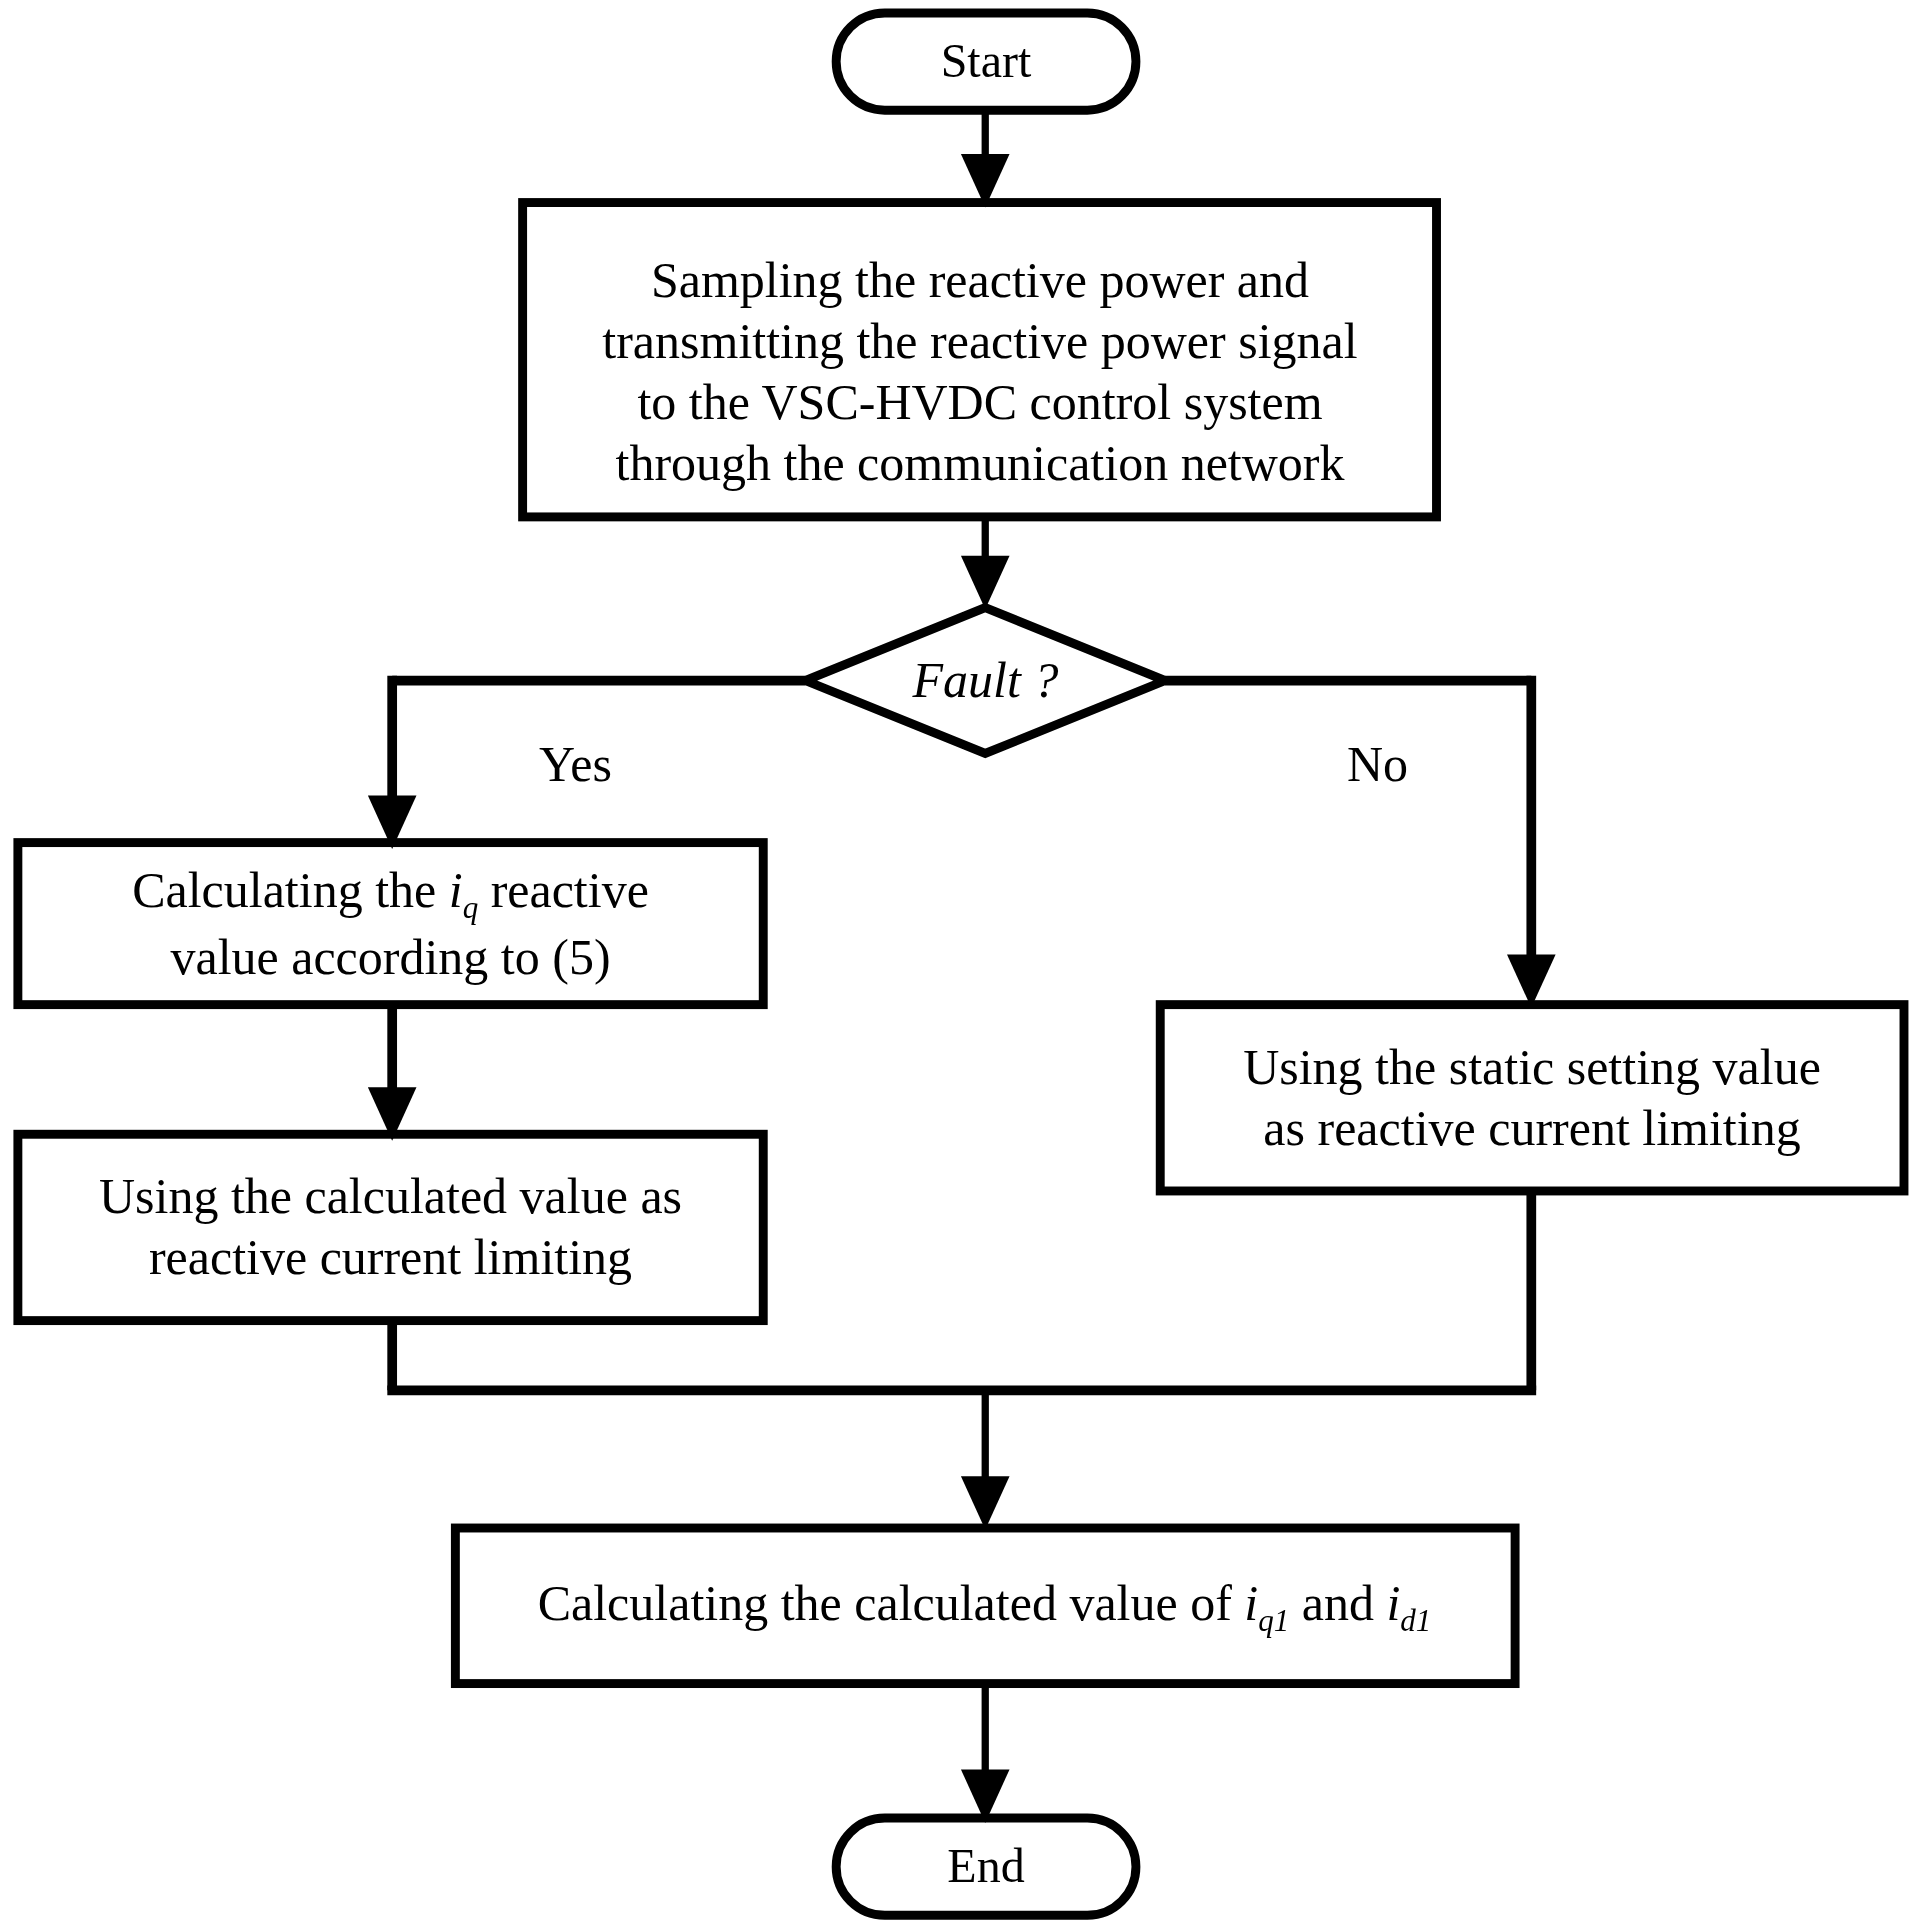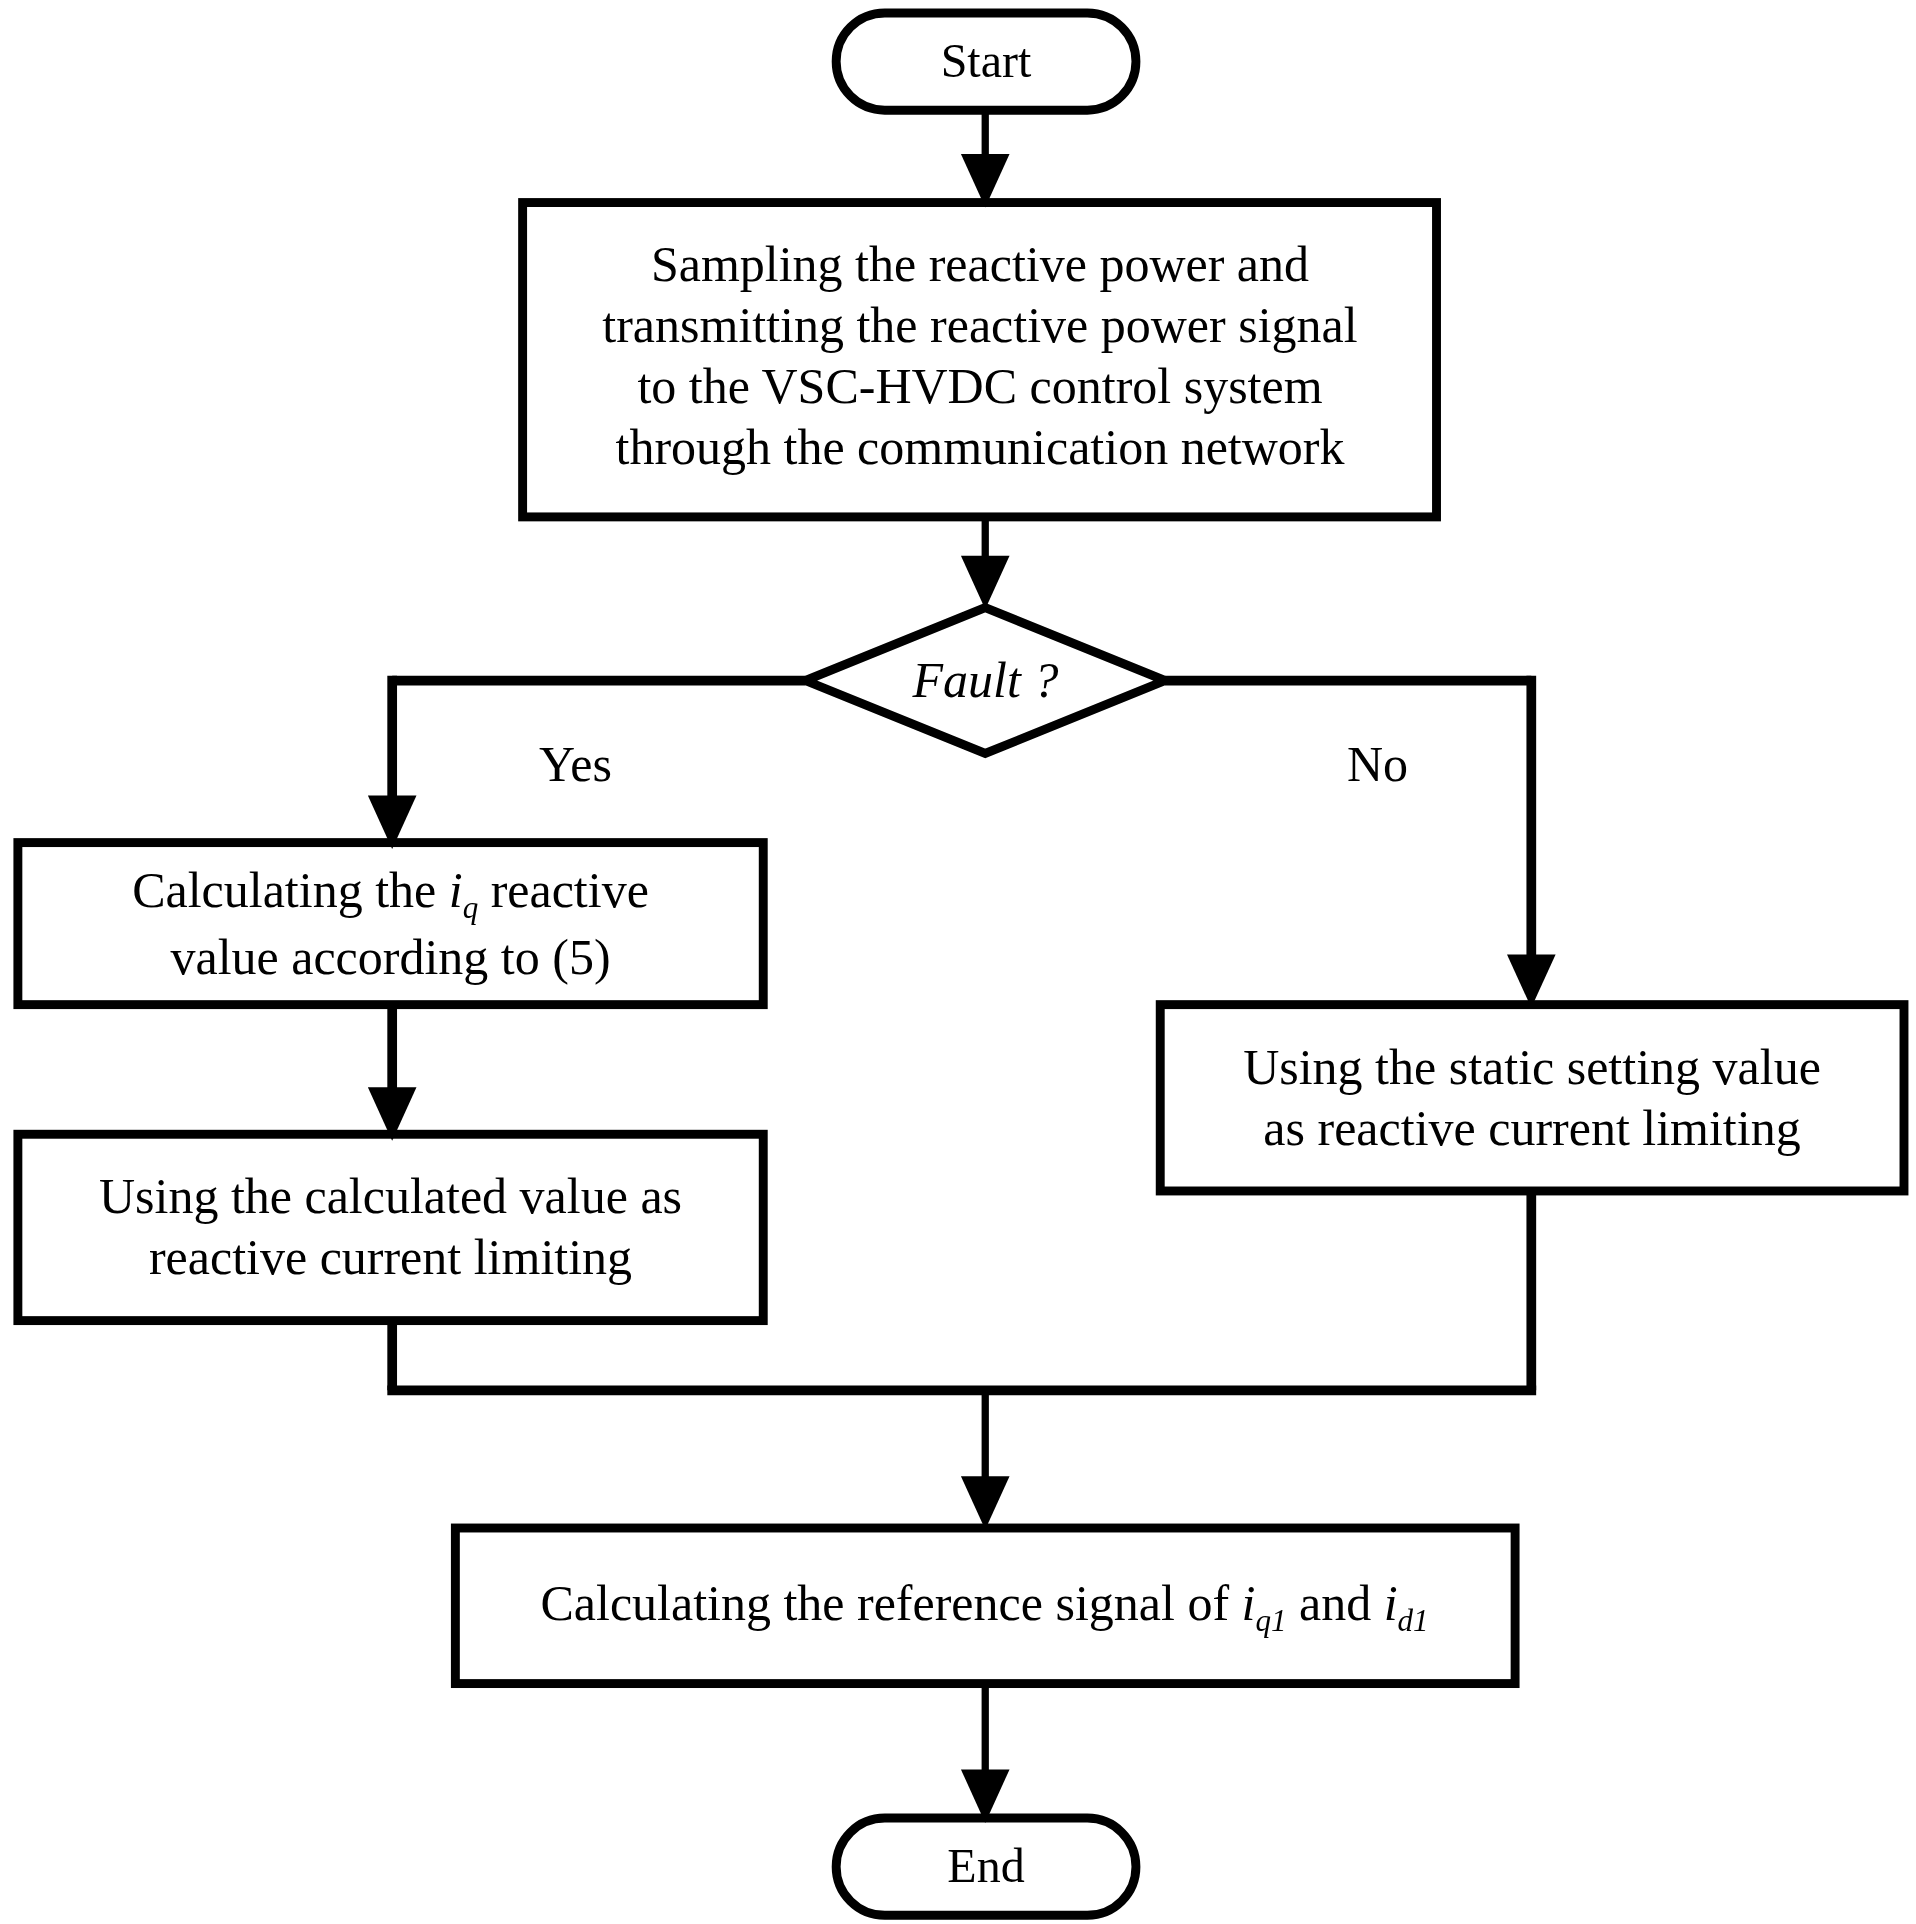--- a/index.html
+++ b/index.html
@@ -115,21 +115,21 @@
 
     <line class="conn" x1="1216" y1="2078" x2="1216" y2="2216"></line>
     <polygon class="arrowhead" points="1216,2250 1186,2184 1246,2184"></polygon>
 
   </svg>
 
   <div class="label t-start" style="left:836px; top:13px; width:300px; height:97px;">
     <span class="label-inner">Start</span>
   </div>
 
-  <div class="label t-proc" style="left:531px; top:199px; width:898px; height:314px;justify-content:center;">
+  <div class="label t-proc" style="left:531px; top:215px; width:898px; height:314px;justify-content:center;">
     <span class="label-inner">Sampling the reactive power and
 transmitting the reactive power signal
 to the VSC-HVDC control system
 through the communication network</span>
   </div>
 
   <div class="label t-decision" style="left:856px; top:632px; width:259px; height:97px;font-style:italic;">
     <span class="label-inner">Fault ?</span>
   </div>
 
@@ -149,21 +149,21 @@
     <span class="label-inner">Using the calculated value as
 reactive current limiting</span>
   </div>
 
   <div class="label t-proc" style="left:1168px; top:1005px; width:728px; height:186px;">
     <span class="label-inner">Using the static setting value
 as reactive current limiting</span>
   </div>
 
   <div class="label t-proc" style="left:463px; top:1528px; width:1043px; height:156px;">
-    <span class="label-inner"><span>Calculating the reference signal of </span><span class="ital">i</span><span class="sub">q1</span><span> and </span><span class="ital">i</span><span class="sub">d1</span></span>
+    <span class="label-inner"><span>Calculating the calculated value of </span><span class="ital">i</span><span class="sub">q1</span><span> and </span><span class="ital">i</span><span class="sub">d1</span></span>
   </div>
 
   <div class="label t-end" style="left:836px; top:1818px; width:300px; height:97px;">
     <span class="label-inner">End</span>
   </div>
 
 </div>
 
 
 </body></html>

